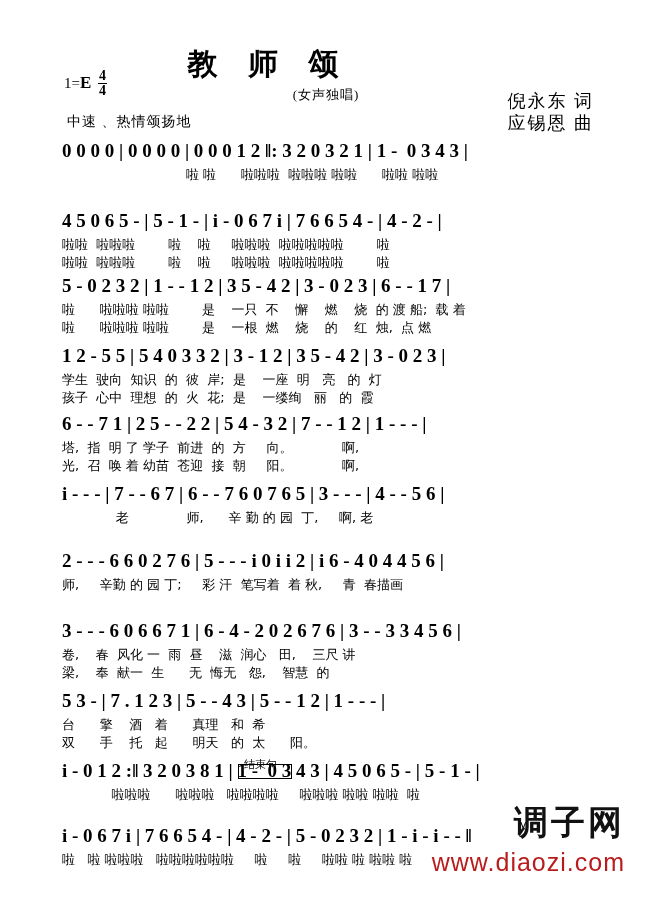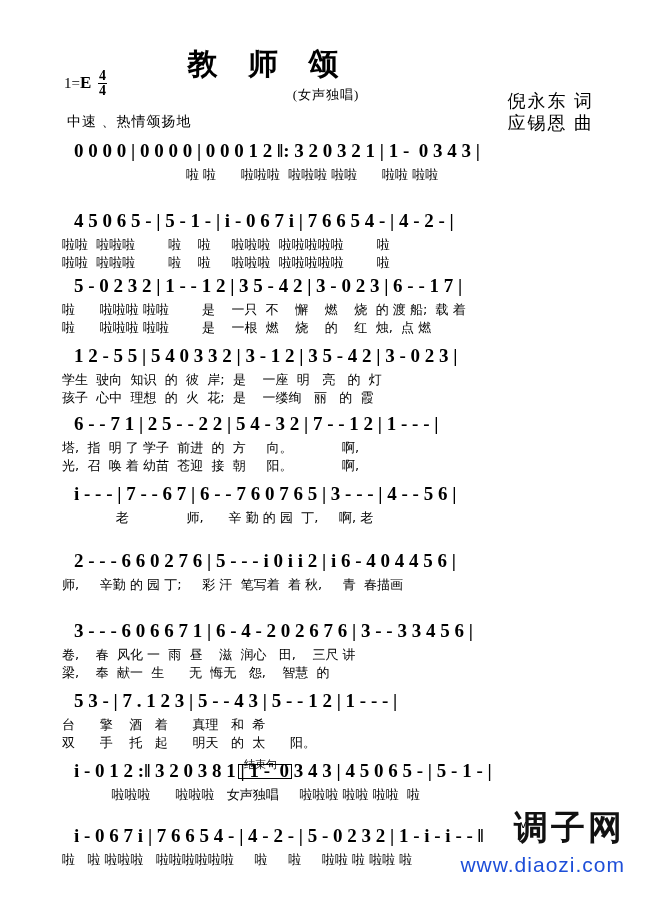--- a/index.html
+++ b/index.html
@@ -61,42 +61,41 @@
   
   .line{position:absolute;left:0;width:652px;}
   .notes{
     position:absolute;left:62px;right:40px;top:0;
     height:26px;
     font-family:"Liberation Serif", serif;
     font-size:19px;
     font-weight:bold;
     letter-spacing:0px;
     white-space:pre;
-    margin-left:12px;
   }
   .lyr{
     position:absolute;left:62px;right:30px;
     font-size:13px;
     letter-spacing:0px;
     white-space:pre;
     font-family:"DejaVu Sans", sans-serif;
   }
   .lyr.l1{top:26px;}
   .lyr.l2{top:44px;}
 
   .watermark{
     position:absolute;right:27px;bottom:44px;
     text-align:right;
   }
   .wm-cn{
     font-size:34px;font-weight:bold;letter-spacing:3px;
     font-family:"DejaVu Sans", sans-serif;color:#111;
   }
   .wm-url{
-    font-size:21px;letter-spacing:1px;color:#1d4ed8;
+    font-size:25px;letter-spacing:1px;color:#b91c1c;
     font-family:"Liberation Sans", sans-serif;
     margin-top:2px;
   }
   .annot{
     position:absolute;
     font-size:11px;
     font-family:"DejaVu Sans", sans-serif;
   }
   .repeat-box{
     position:absolute;
@@ -161,21 +160,21 @@
         <div class="lyr l1">卷,    春  风化 一  雨  昼    滋  润心   田,    三尺 讲</div>
         <div class="lyr l2">梁,    奉  献一  生      无  悔无   怨,    智慧  的</div>
       </div>
       <div class="line" style="top: 690px;">
         <div class="notes">5 3 - | 7 . 1 2 3 | 5 - - 4 3 | 5 - - 1 2 | 1 - - - |</div>
         <div class="lyr l1">台      擎    酒   着      真理   和  希</div>
         <div class="lyr l2">双      手    托   起      明天   的  太      阳。</div>
       </div>
       <div class="line" style="top: 760px;">
         <div class="notes">i - 0 1 2 :‖ 3 2 0 3 8 1 | 1 -  0 3 4 3 | 4 5 0 6 5 - | 5 - 1 - |</div>
-        <div class="lyr l1">            啦啦啦      啦啦啦   女声独唱     啦啦啦 啦啦 啦啦  啦</div>
+        <div class="lyr l1">            啦啦啦      啦啦啦   啦啦啦啦     啦啦啦 啦啦 啦啦  啦</div>
       </div>
       <div class="line" style="top: 825px;">
         <div class="notes">i - 0 6 7 i | 7 6 6 5 4 - | 4 - 2 - | 5 - 0 2 3 2 | 1 - i - i - - ‖</div>
         <div class="lyr l1">啦   啦 啦啦啦   啦啦啦啦啦啦     啦     啦     啦啦 啦 啦啦 啦</div>
       </div>
     </div>
 
   <div class="annot" style="left:244px;top:757px;">结束句</div>
   <div class="repeat-box" style="left:238px;top:764px;"></div>
   <div class="annot" style="left:520px;top:818px;">v</div>

